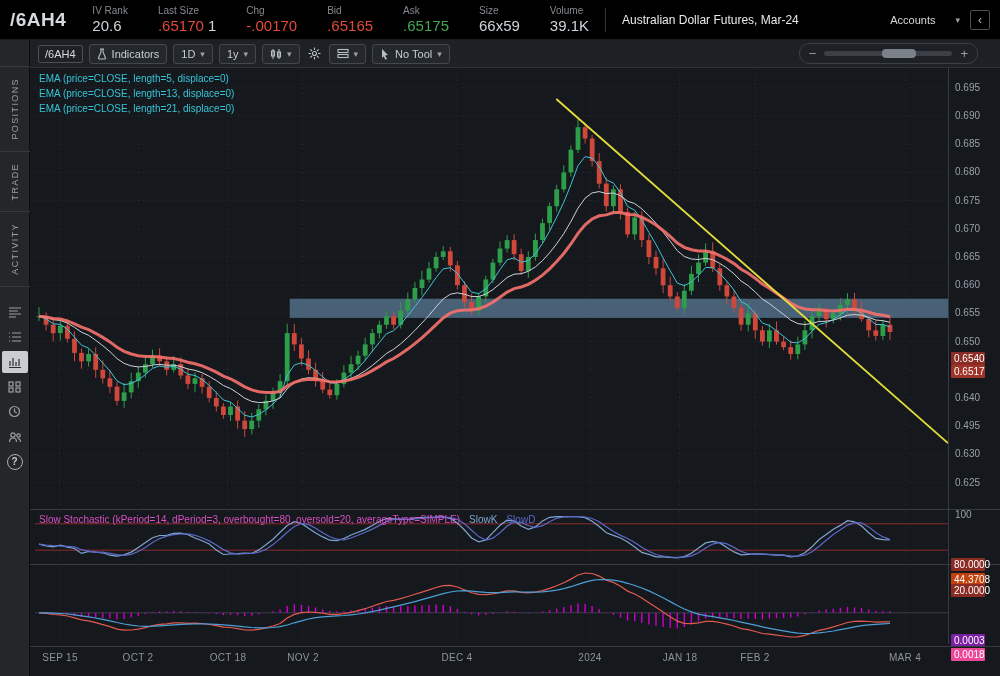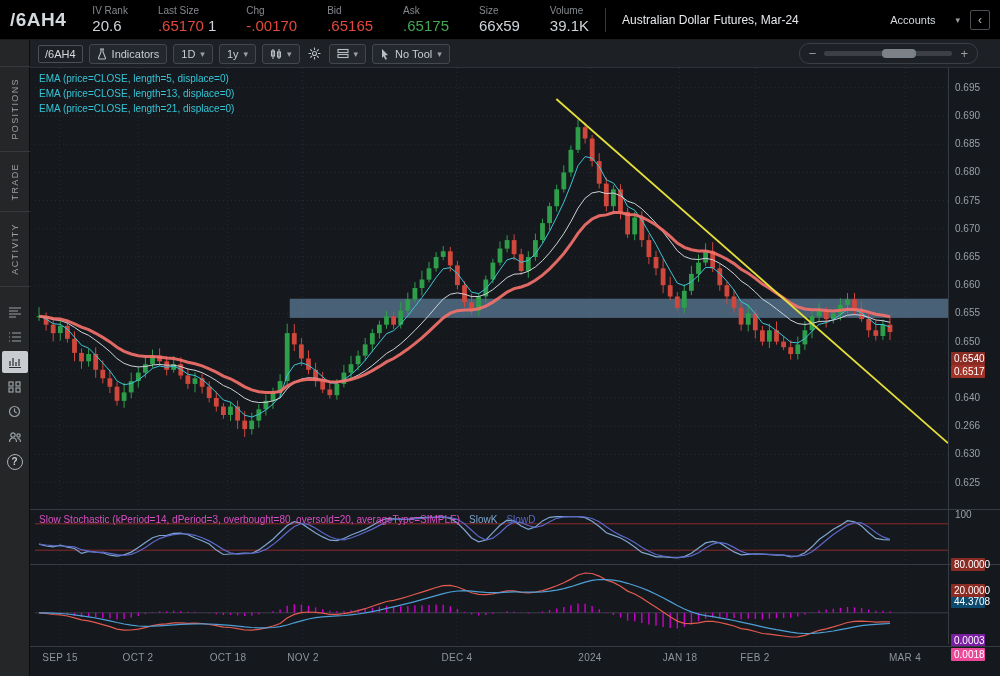--- a/index.html
+++ b/index.html
@@ -684,28 +684,28 @@
           <div class="tick" style="top:70px">0.685</div>
           <div class="tick" style="top:98px">0.680</div>
           <div class="tick" style="top:127px">0.675</div>
           <div class="tick" style="top:155px">0.670</div>
           <div class="tick" style="top:183px">0.665</div>
           <div class="tick" style="top:211px">0.660</div>
           <div class="tick" style="top:239px">0.655</div>
           <div class="tick" style="top:268px">0.650</div>
           <div class="tick" style="top:296px">0.287</div>
           <div class="tick" style="top:324px">0.640</div>
-          <div class="tick" style="top:352px">0.266</div>
+          <div class="tick" style="top:352px">0.495</div>
           <div class="tick" style="top:380px">0.630</div>
           <div class="tick" style="top:409px">0.625</div>
           <div class="flag" style="top:244px;background:#8a2b24">0.6540</div>
           <div class="flag" style="top:257px;background:#a03328">0.6517</div>
           <div class="tick" style="top:441px">100</div>
           <div class="flag" style="top:450px;background:#8a2b24">80.0000</div>
-          <div class="flag" style="top:487px;background:#0c4a6e">44.3708</div>
+          <div class="flag" style="top:465px;background:#c2410c">44.3708</div>
           <div class="flag" style="top:476px;background:#8a2b24">20.0000</div>
           <div class="flag" style="top:526px;background:#7b1fa2">0.0003</div>
           <div class="flag" style="top:540px;background:#ec4899">0.0018</div>
         </div>
       <div id="time-axis">
           <div class="tlabel" style="left:6px">SEP 15</div>
           <div class="tlabel" style="left:84px">OCT 2</div>
           <div class="tlabel" style="left:174px">OCT 18</div>
           <div class="tlabel" style="left:249px">NOV 2</div>
           <div class="tlabel" style="left:403px">DEC 4</div>

